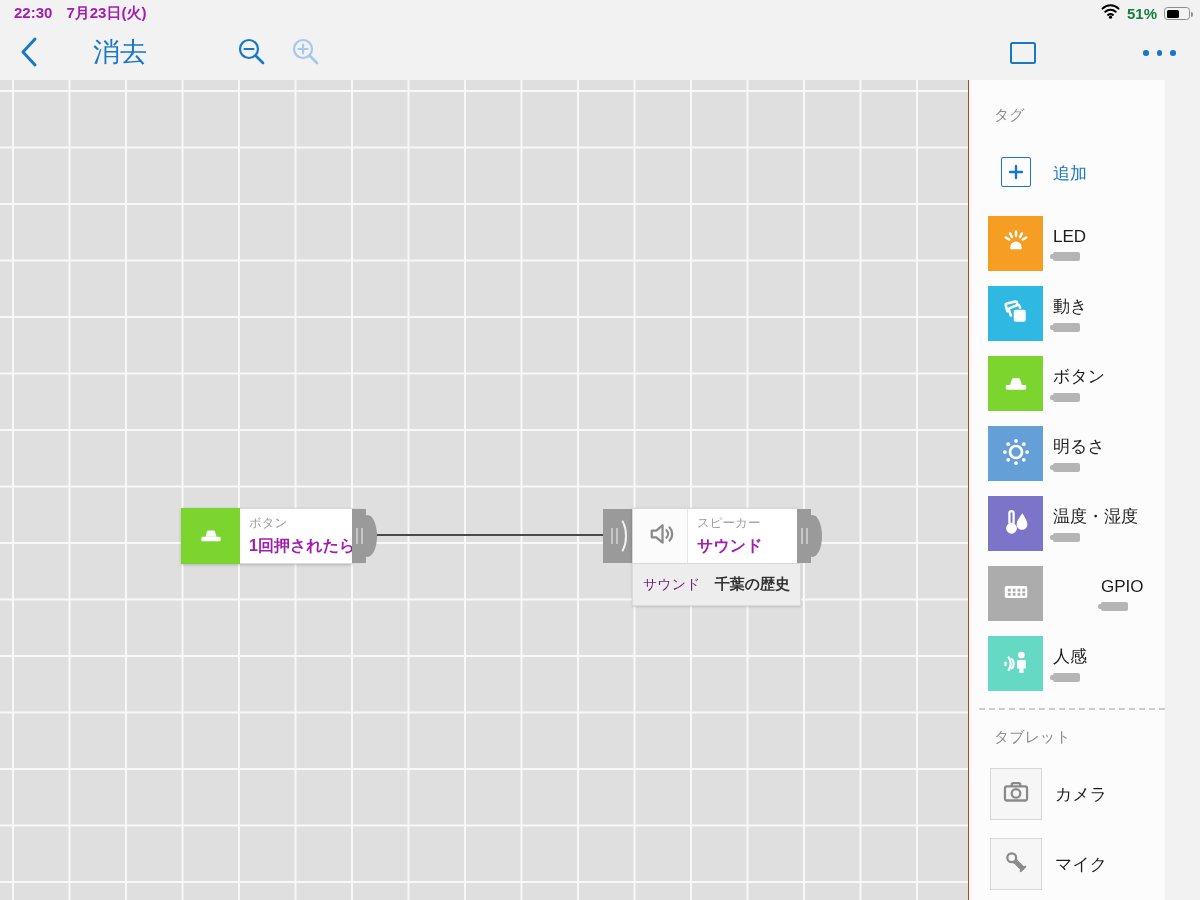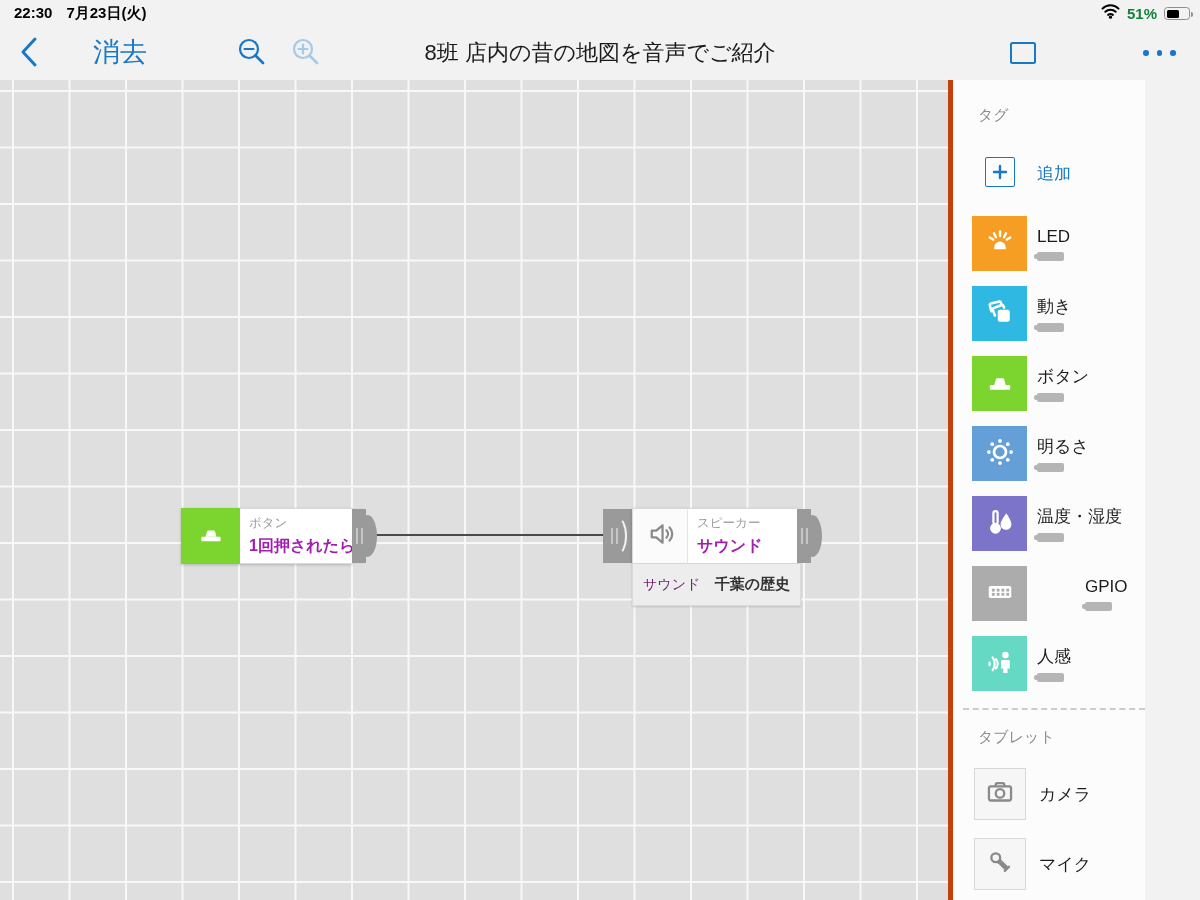--- a/index.html
+++ b/index.html
@@ -4,21 +4,21 @@
 <style>
   * { margin:0; padding:0; box-sizing:border-box; }
   html,body { width:1200px; height:900px; overflow:hidden;
     font-family:"Liberation Sans","DejaVu Sans",sans-serif; }
   .screen { position:relative; width:1200px; height:900px; background:#F2F2F2; }
 
   
   .header { position:absolute; left:0; top:0; width:1200px; height:80px; background:#F2F2F2; z-index:5; }
   .statusbar { position:absolute; left:0; top:0; width:100%; height:26px; }
   .status-left { position:absolute; left:14px; top:4px; display:flex; gap:14px;
-    font-size:15px; font-weight:bold; color:#000000; }
+    font-size:15px; font-weight:bold; color:#a21caf; }
   .status-right { position:absolute; right:10px; top:4px; display:flex; align-items:center; gap:7px; }
   .pct { font-size:15px; font-weight:bold; color:#15803d; }
   .bat { position:relative; width:26px; height:13px; border:1px solid #8E8E8E; border-radius:3.5px; }
   .bat-fill { position:absolute; left:1.5px; top:1.5px; bottom:1.5px; width:50%; background:#000; border-radius:1.5px; }
   .bat::after { content:''; position:absolute; right:-4px; top:3.5px; width:2.5px; height:5px;
     background:#8E8E8E; border-radius:0 2px 2px 0; }
 
   .navrow { position:absolute; left:0; top:26px; width:100%; height:54px; }
   .nav-back { position:absolute; left:18px; top:10px; width:22px; height:32px; cursor:pointer; }
   .nav-erase { position:absolute; left:93px; top:8px; font-size:27px; color:#1778C8; cursor:pointer; }
@@ -68,22 +68,22 @@
     display:flex; align-items:center; justify-content:center; color:#8A8A8A; }
   .spk-out { left:194px; top:1px; width:14px; height:54px; }
   .subpanel { position:absolute; left:29px; top:56px; width:169px; height:42px;
     background:#EDEDED; border:1px solid #DBDBDB; border-top:none;
     display:flex; align-items:center; justify-content:space-between; padding:0 10px;
     box-shadow:0 1px 2px rgba(0,0,0,.15); }
   .sub-label { font-size:14px; color:#701a75;font-family:Liberation Mono, monospace; }
   .sub-value { font-size:15px; font-weight:bold; color:#333; }
 
   
-  .sidebar { position:absolute; left:948px; top:80px; width:197px; height:820px;
-    background:#FCFCFC; border-left:5px solid #c2410c;text-align:right; }
+  .sidebar { position:absolute; left:968px; top:80px; width:197px; height:820px;
+    background:#FCFCFC; border-left:1px solid #c2410c;text-align:right; }
   .side-header { position:absolute; left:25px; font-size:15px; color:#8C8C8C; }
   .hdr-tags { top:26px; }
   .hdr-tablet { top:648px; }
   .add-row { position:absolute; left:32px; top:77px; width:150px; height:30px; cursor:pointer; }
   .add-box { position:absolute; left:0; top:0; width:30px; height:30px;
     border:1.5px solid #1778C8; border-radius:2px; display:flex; align-items:center; justify-content:center; }
   .add-label { position:absolute; left:52px; top:5px; font-size:17px; color:#1778C8; }
 
   .tag-row { position:absolute; left:19px; display:flex; align-items:center; cursor:pointer; }
   .tag-tile { width:55px; height:55px; flex:none; display:flex; align-items:center; justify-content:center; }
@@ -150,21 +150,20 @@
         <span>
           <svg width="32" height="32" viewBox="0 0 32 32">
             <circle cx="13" cy="13" r="9" fill="none" stroke="#A5C9EA" stroke-width="2.2"></circle>
             <line x1="19.5" y1="19.5" x2="27" y2="27" stroke="#A5C9EA" stroke-width="2.6" stroke-linecap="round"></line>
             <line x1="8.5" y1="13" x2="17.5" y2="13" stroke="#A5C9EA" stroke-width="2.2" stroke-linecap="round"></line>
             <line x1="13" y1="8.5" x2="13" y2="17.5" stroke="#A5C9EA" stroke-width="2.2" stroke-linecap="round"></line>
           </svg>
         </span>
       </div>
 
-      <div class="nav-title">8班 店内の昔の地図を音声でご紹介</div>
 
       <div class="nav-rect"></div>
       <div class="nav-more">
         <i></i>
           <i></i>
           <i></i>
       </div>
     </div>
   </div>
 

